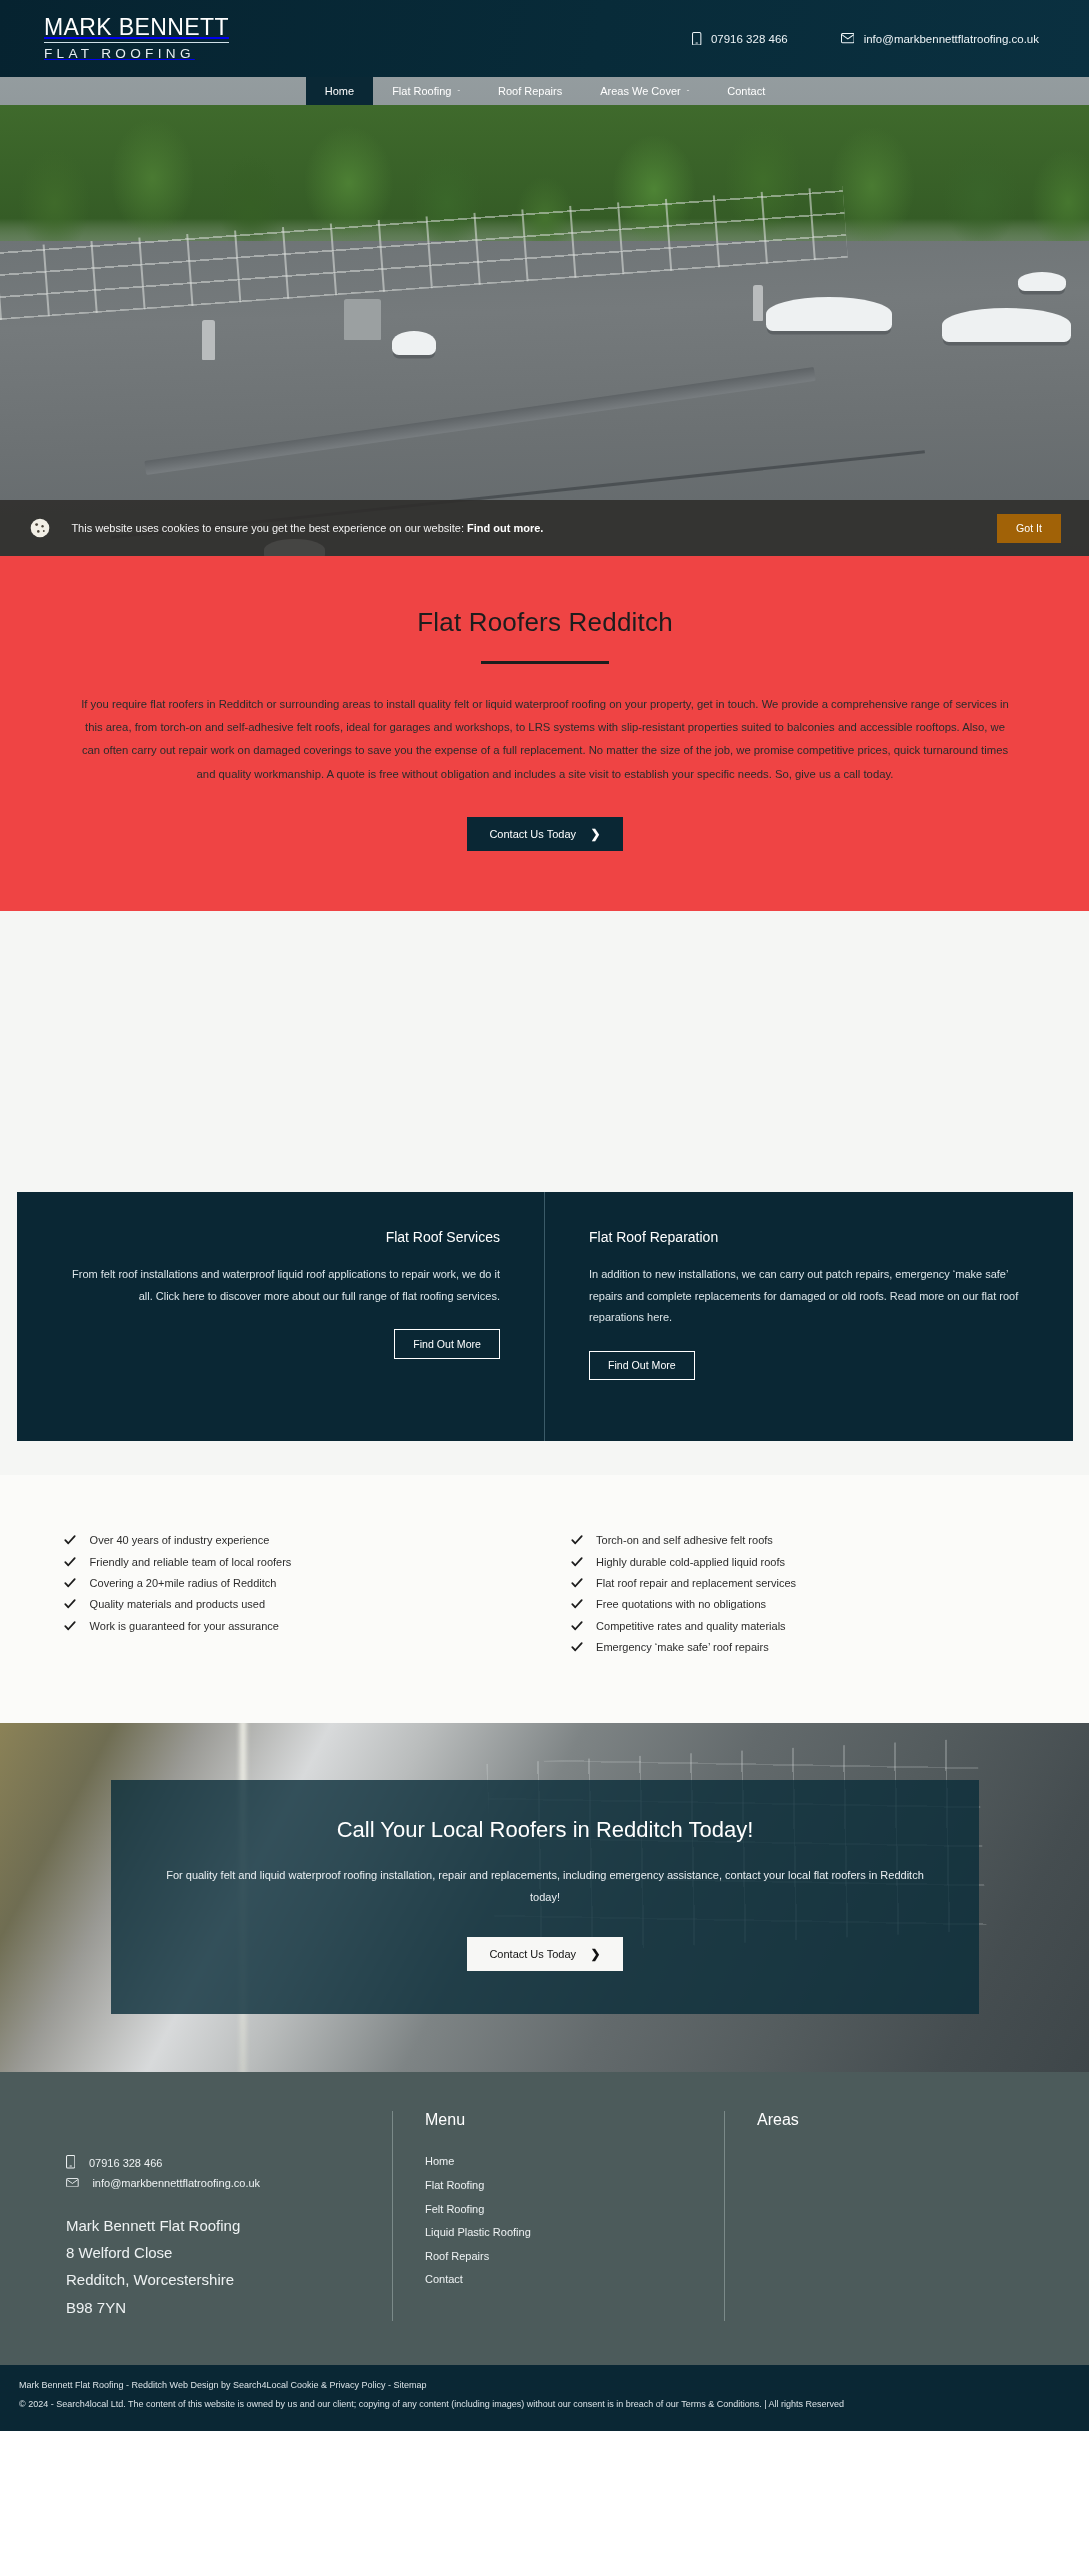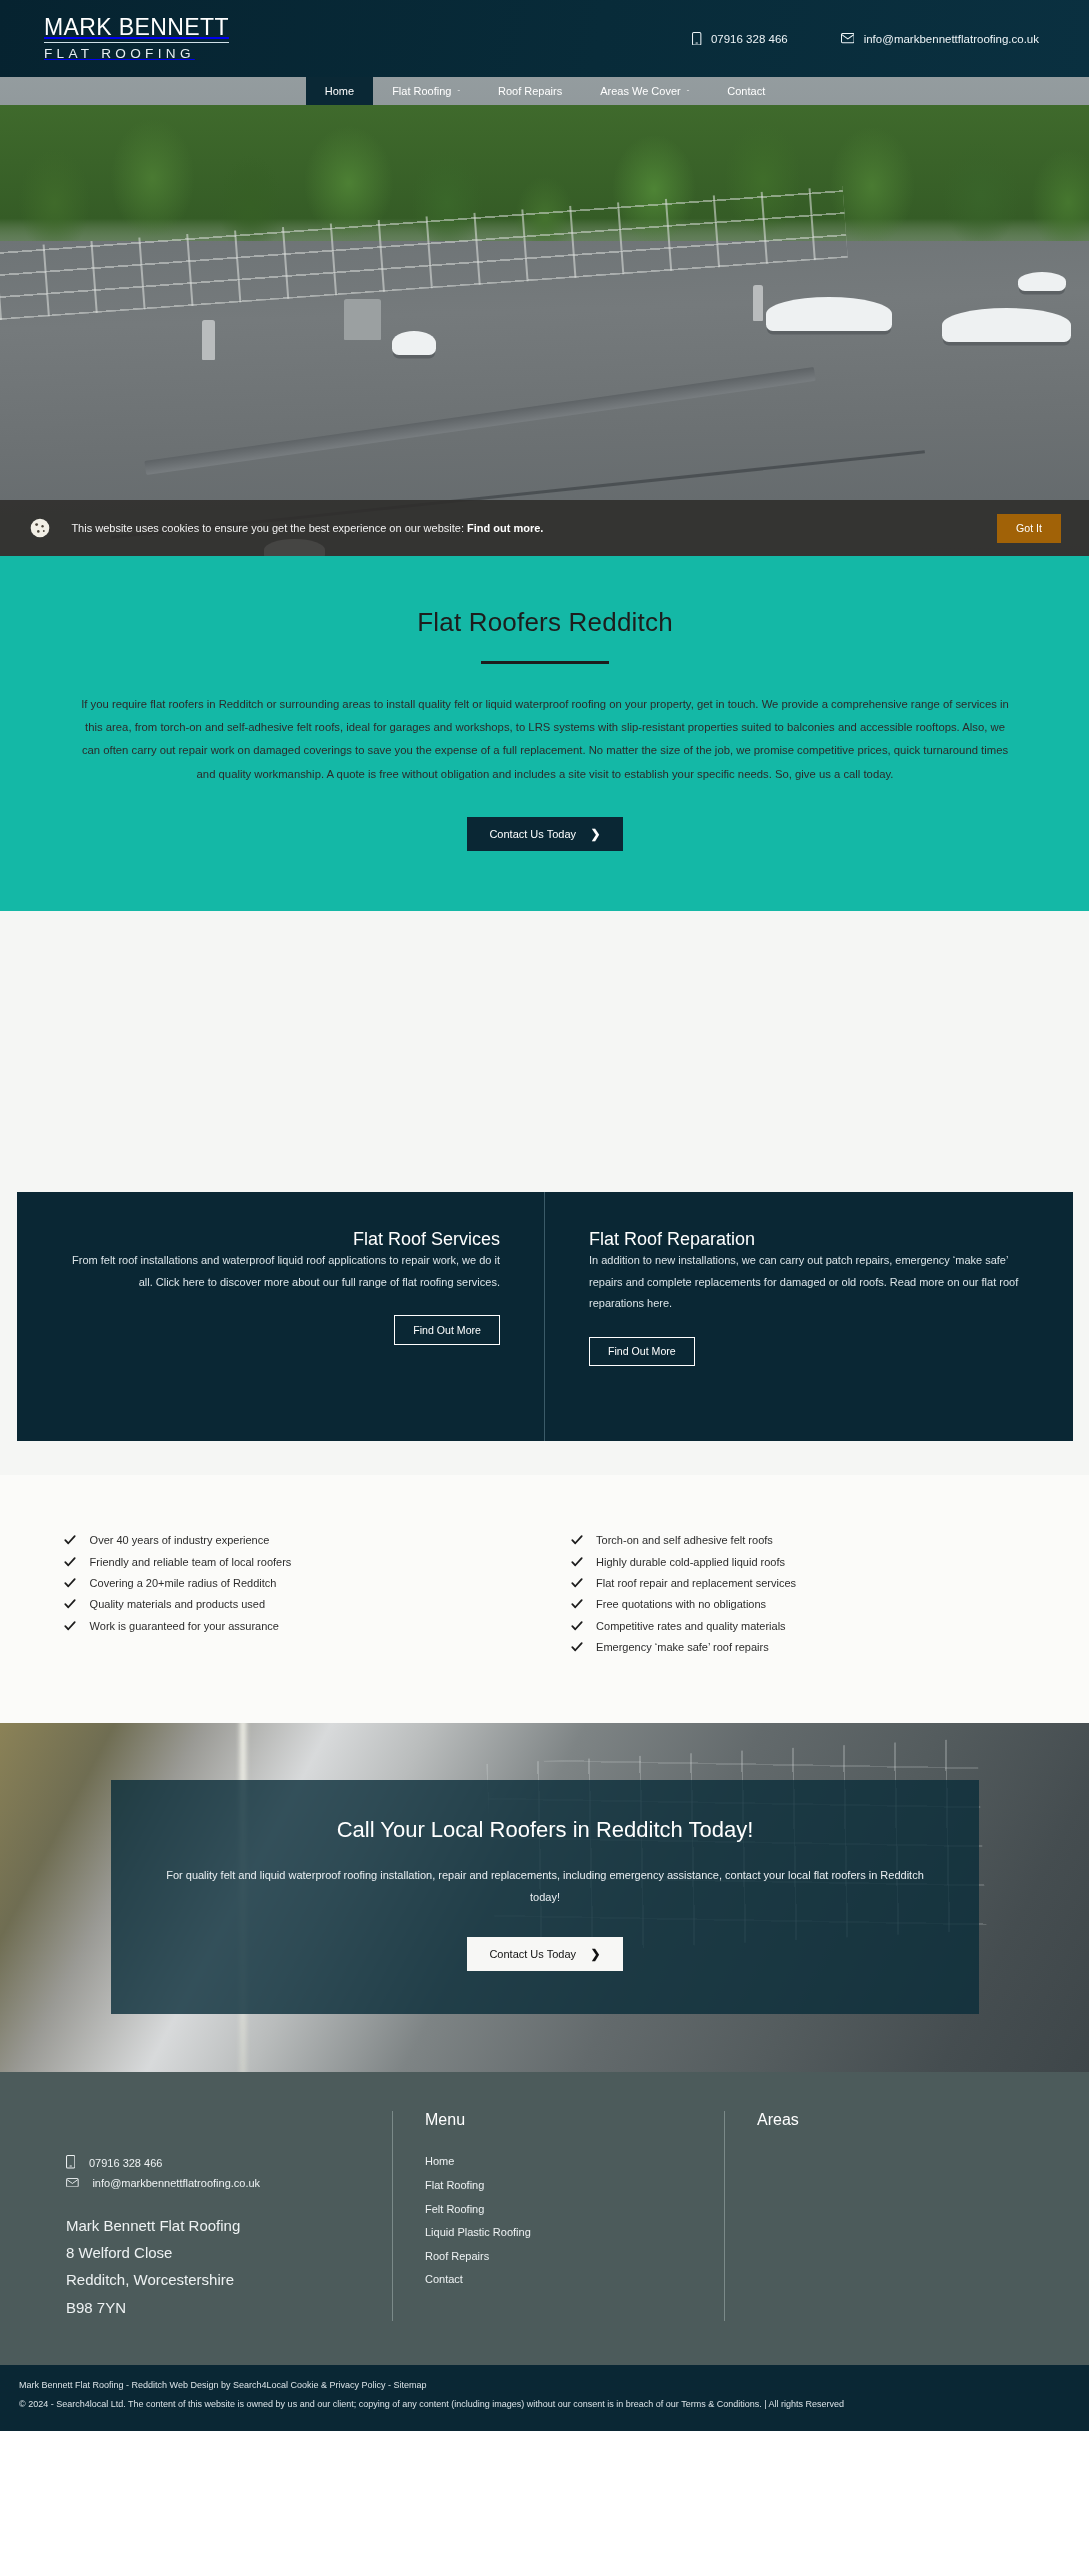--- a/index.html
+++ b/index.html
@@ -155,21 +155,21 @@
     color: #ffffff;
     border: none;
     font-size: 10.6px;
     padding: 8.5px 19px;
     font-family: "Liberation Sans", sans-serif;
     cursor: pointer;
   }
 
   
   .intro {
-    background: #14b8a6;
+    background: #ef4444;
     padding: 51px 0 60px;
     text-align: center;
   }
   .intro h1 {
     font-size: 26px;
     font-weight: 400;
     color: #1d1d1d;
     letter-spacing: 0.2px;
   }
   .rule {
@@ -210,21 +210,21 @@
   .panels-inner { width: 1056px; display: flex; }
   .panel {
     width: 50%;
     background: #0a2734;
     padding: 37px 44px 54px;
     color: #e9eff2;
     min-height: 249px;
   }
   .panel.left { text-align: right; border-right: 0.9px solid #3b5b68; }
   .panel.right { text-align: left; }
-  .panel h2 { font-size: 18px; font-weight: 400; color:#ffffff; }
+  .panel h2 { font-size: 14px; font-weight: 400; margin-bottom: 19px; color:#ffffff; }
   .panel p { font-size: 11px; line-height: 1.95; color: #dbe4e8; }
   .btn-outline {
     display: inline-block;
     border: 0.9px solid #ffffff;
     color: #ffffff;
     font-size: 10.6px;
     padding: 7.7px 18px;
     margin-top: 22px;
     text-decoration: none;
   }

